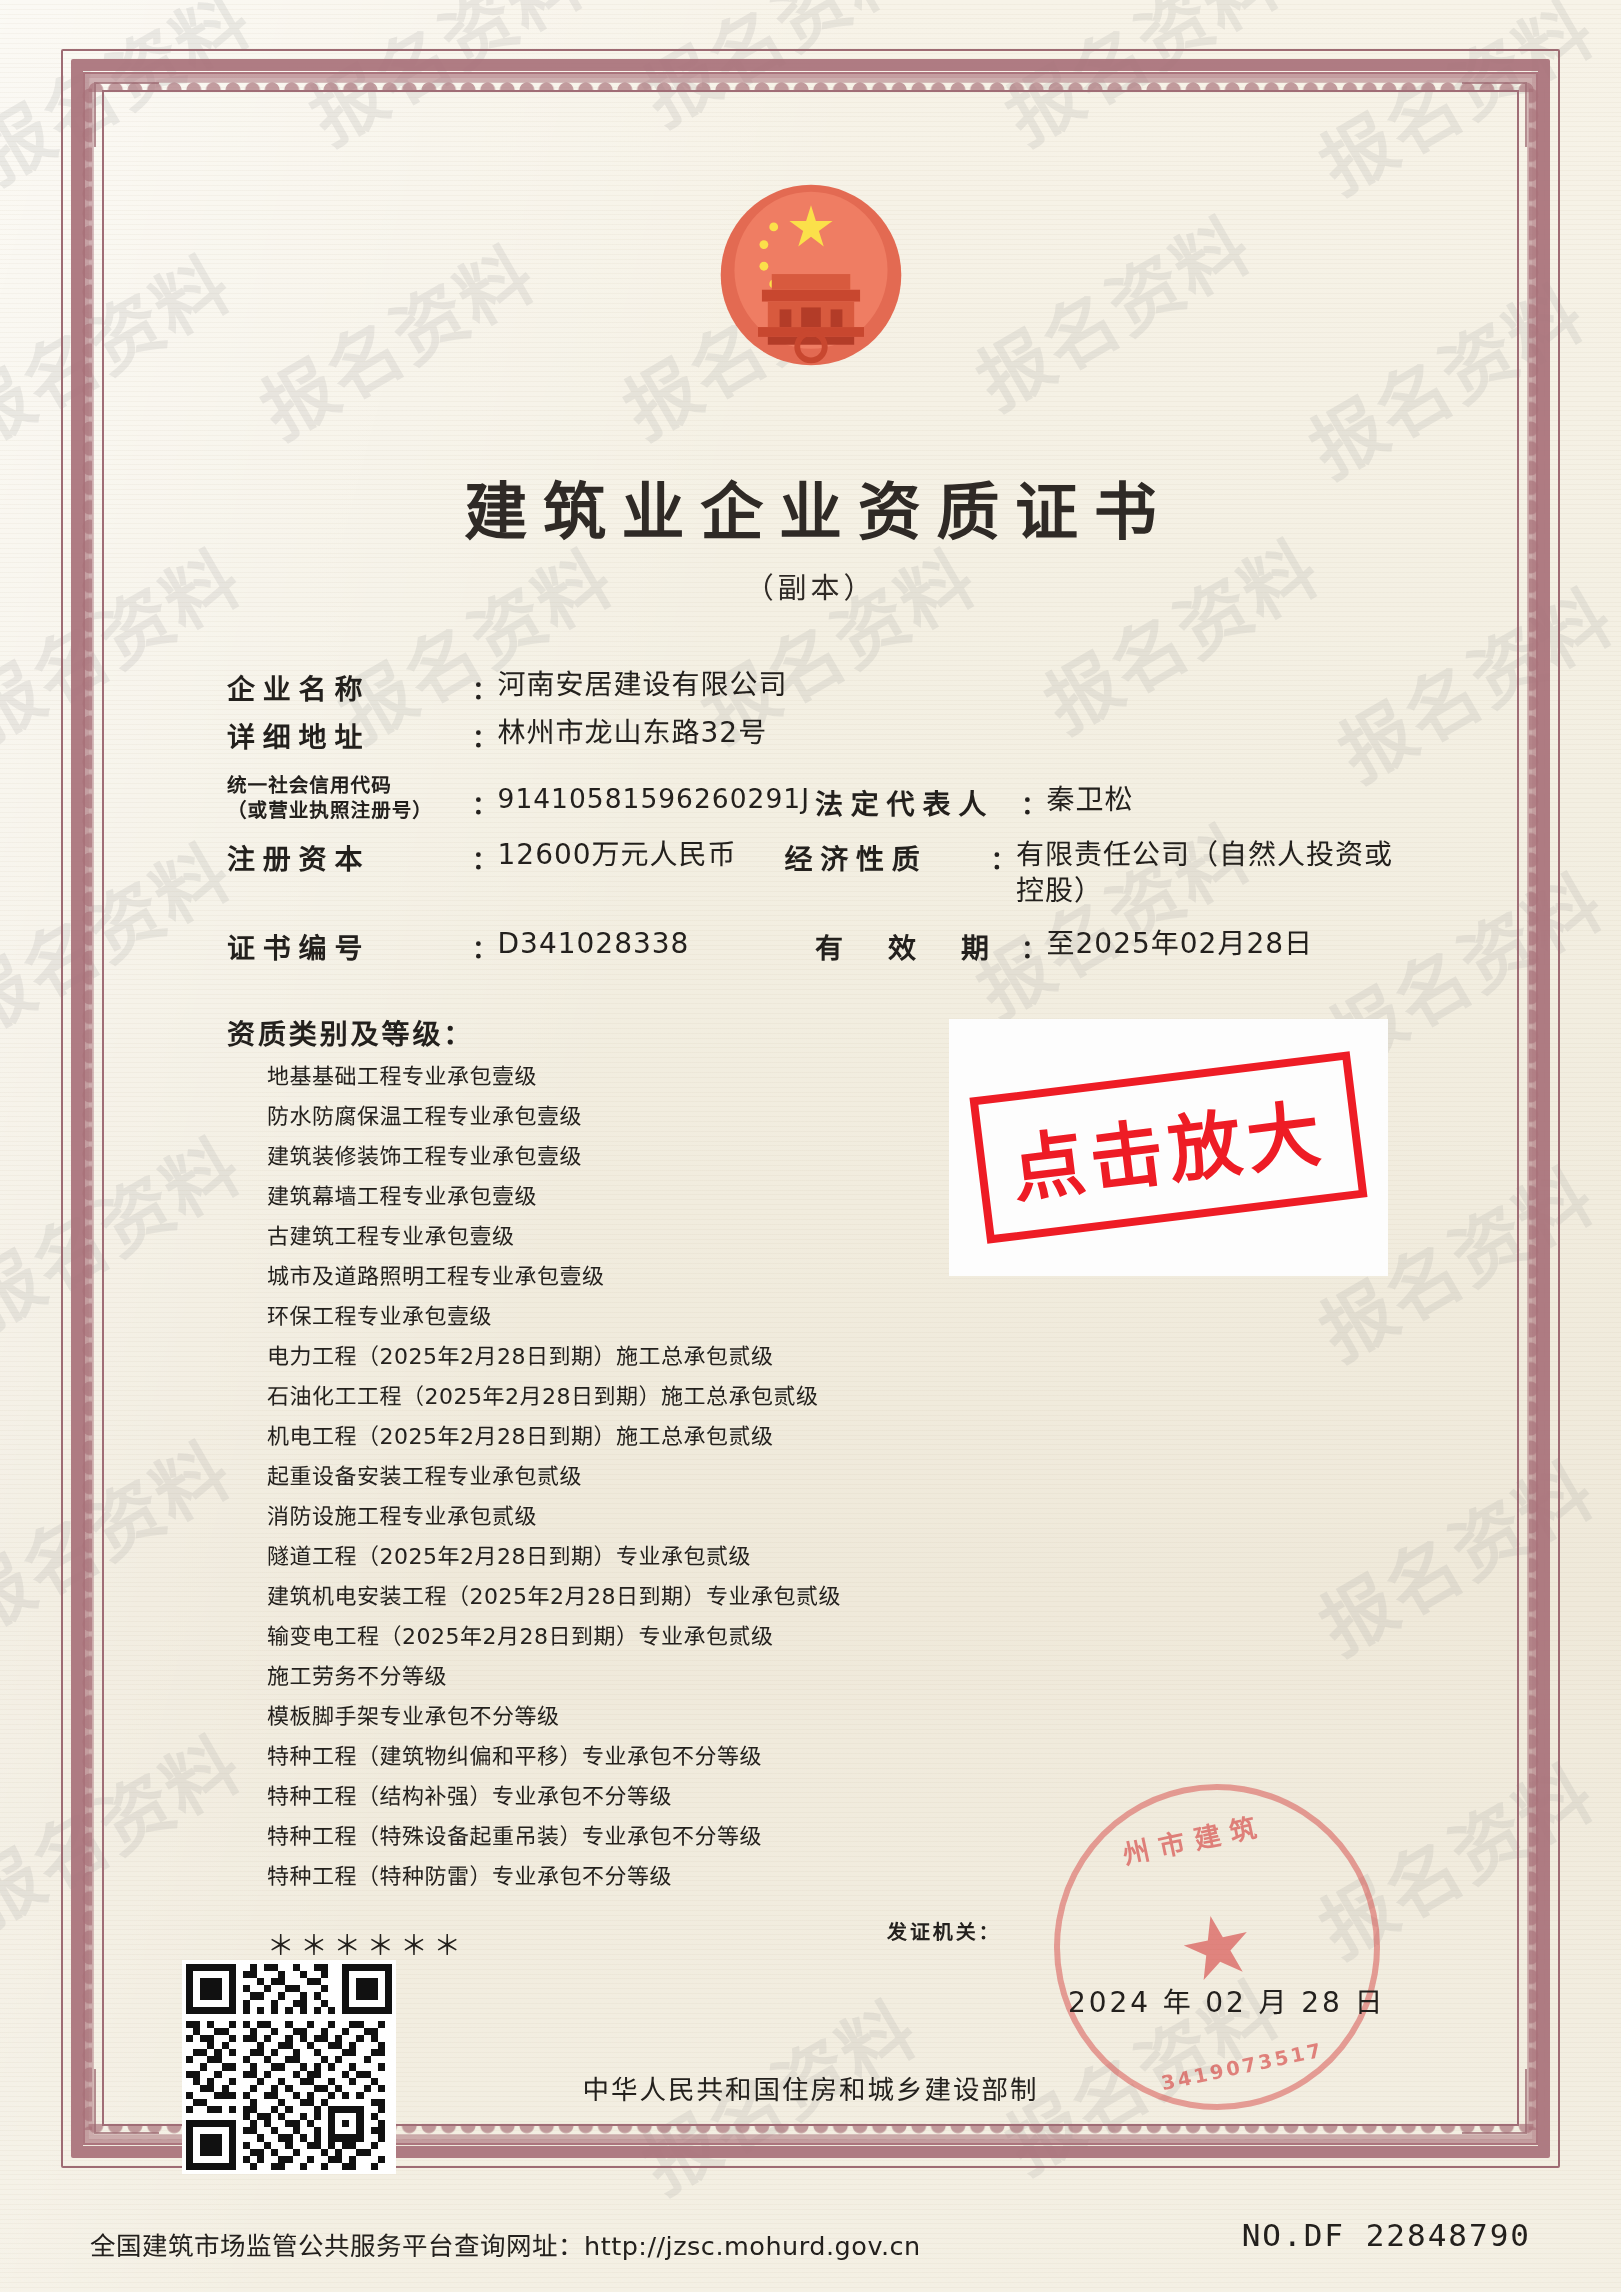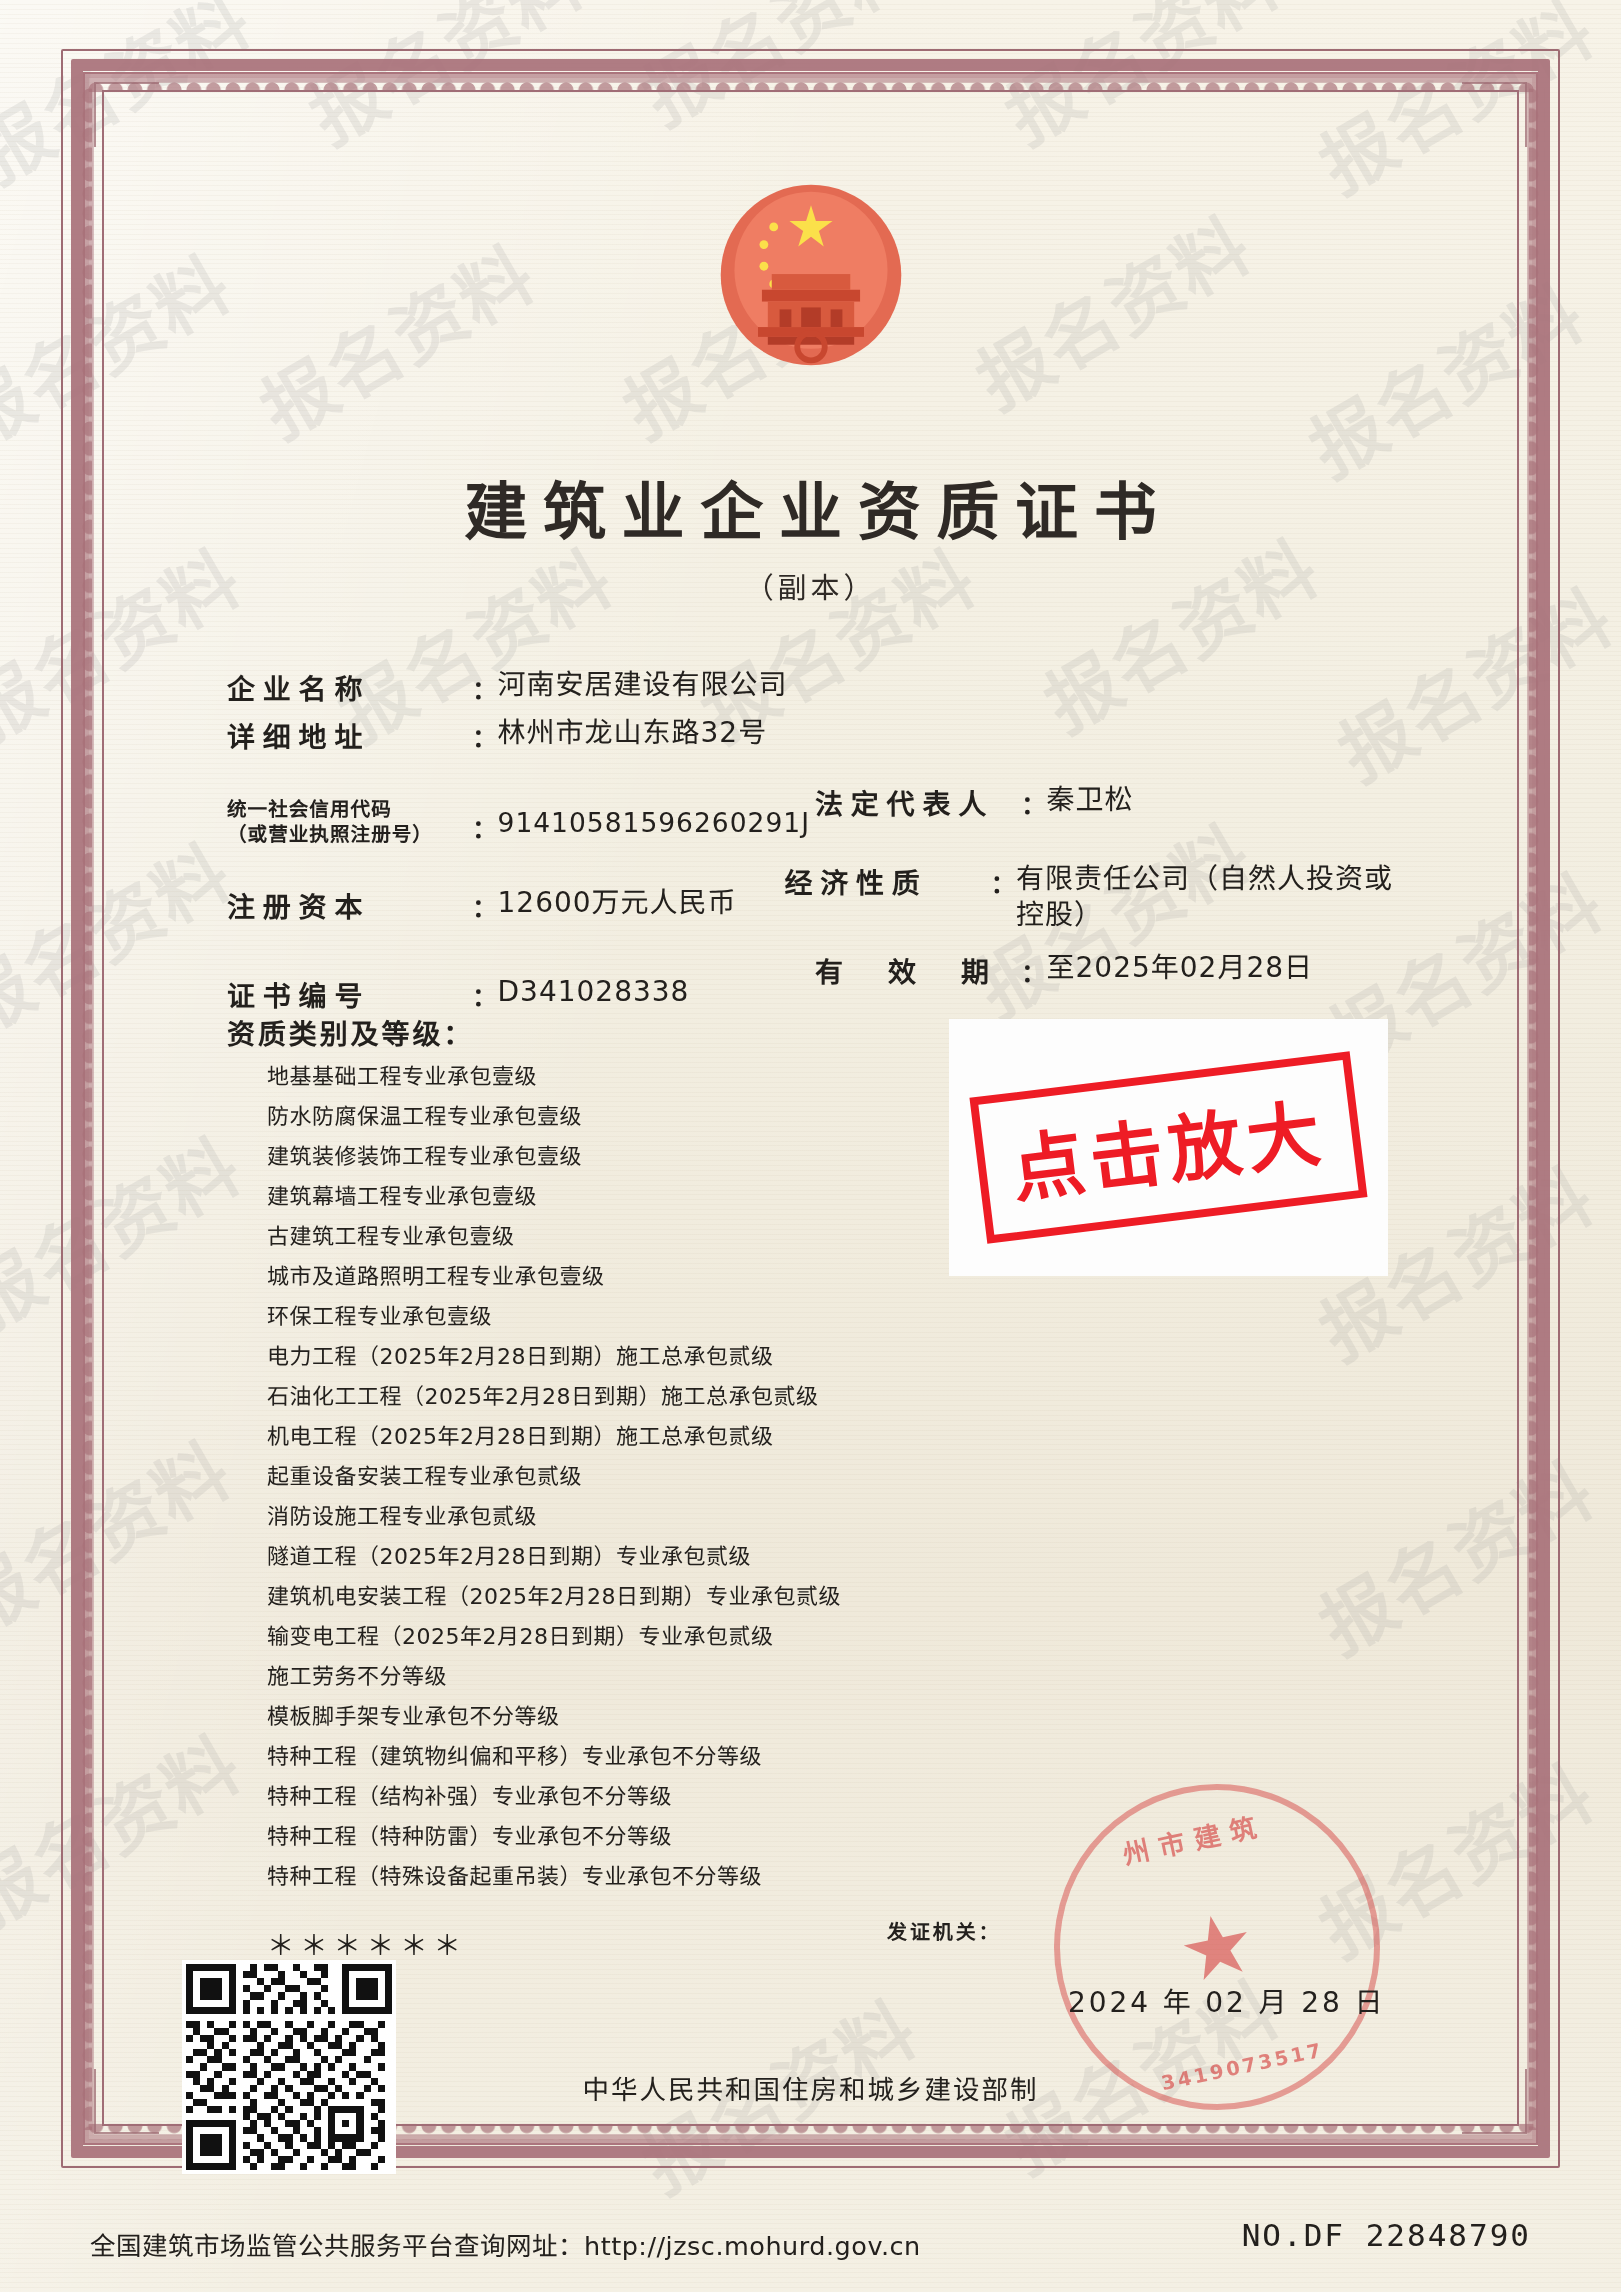--- a/index.html
+++ b/index.html
@@ -185,21 +185,21 @@
   }
   .val {
     font-size: 28px;
     letter-spacing: 1px;
     line-height: 1.3;
     flex: 1 1 auto;
   }
   .val.small { font-size: 26.5px; }
 
   .row-split { display: flex; align-items: flex-start; margin-bottom: 9.8px; }
-  .half-left { display: flex; align-items: flex-start; width: 588px; margin-top: 24px; }
+  .half-left { display: flex; align-items: flex-start; width: 588px; }
   .half-right { display: flex; align-items: flex-start; flex: 1 1 auto; justify-content: flex-end; }
   .lbl-r {
     font-size: 28px;
     font-weight: 700;
     letter-spacing: 7.8px;
     flex: 0 0 206px;
     white-space: nowrap;
   }
   .lbl-r.spaced { letter-spacing: 17.6px; }
 
@@ -505,22 +505,22 @@
     <div>机电工程（2025年2月28日到期）施工总承包贰级</div>
     <div>起重设备安装工程专业承包贰级</div>
     <div>消防设施工程专业承包贰级</div>
     <div>隧道工程（2025年2月28日到期）专业承包贰级</div>
     <div>建筑机电安装工程（2025年2月28日到期）专业承包贰级</div>
     <div>输变电工程（2025年2月28日到期）专业承包贰级</div>
     <div>施工劳务不分等级</div>
     <div>模板脚手架专业承包不分等级</div>
     <div>特种工程（建筑物纠偏和平移）专业承包不分等级</div>
     <div>特种工程（结构补强）专业承包不分等级</div>
+    <div>特种工程（特殊设备起重吊装）专业承包不分等级</div>
     <div>特种工程（特种防雷）专业承包不分等级</div>
-    <div>特种工程（特殊设备起重吊装）专业承包不分等级</div>
   </div>
   <div id="asterisks">＊＊＊＊＊＊</div>
 
   <div id="seal">
     <div class="seal-top-text">州市建筑</div>
     <div class="seal-star">★</div>
     <div class="seal-bottom-text">3419073517</div>
   </div>
 
   <div id="issuer">发证机关：</div>

